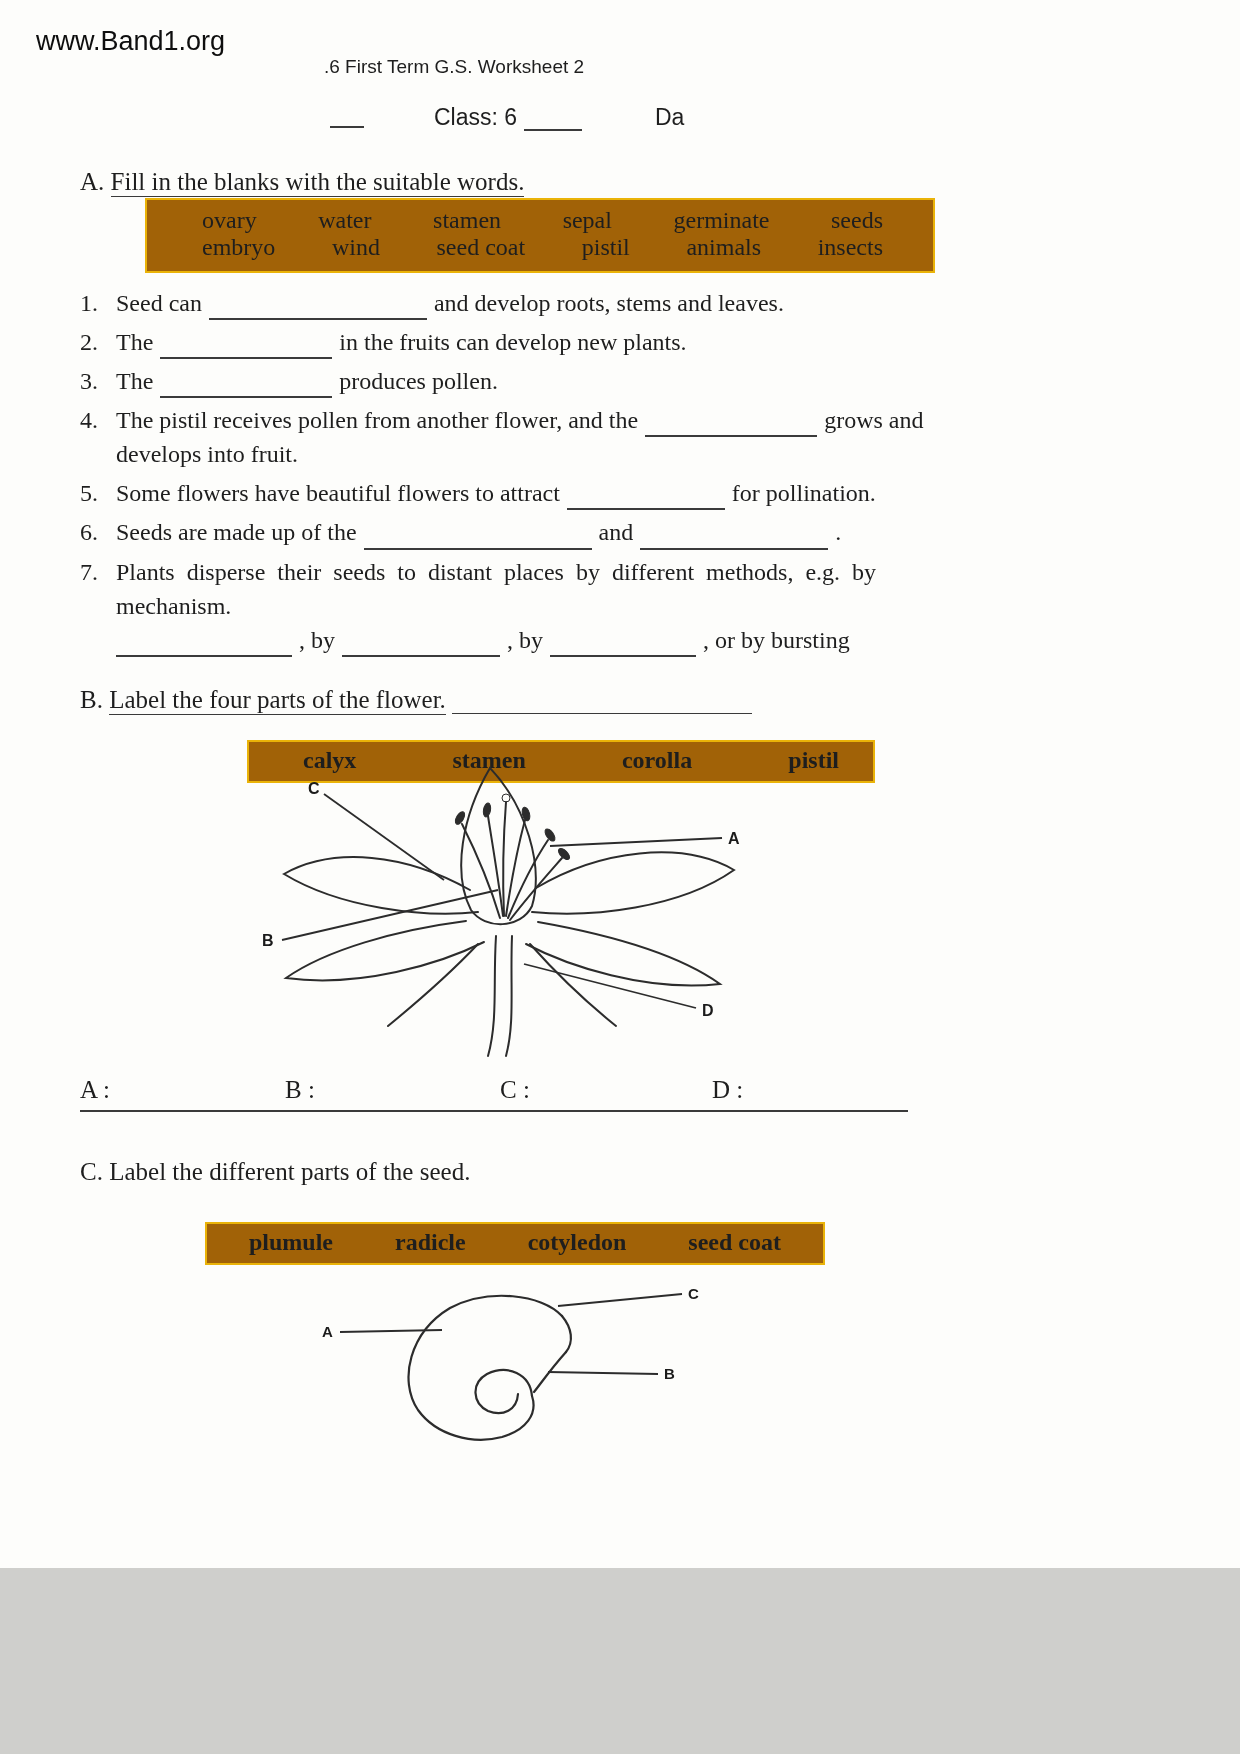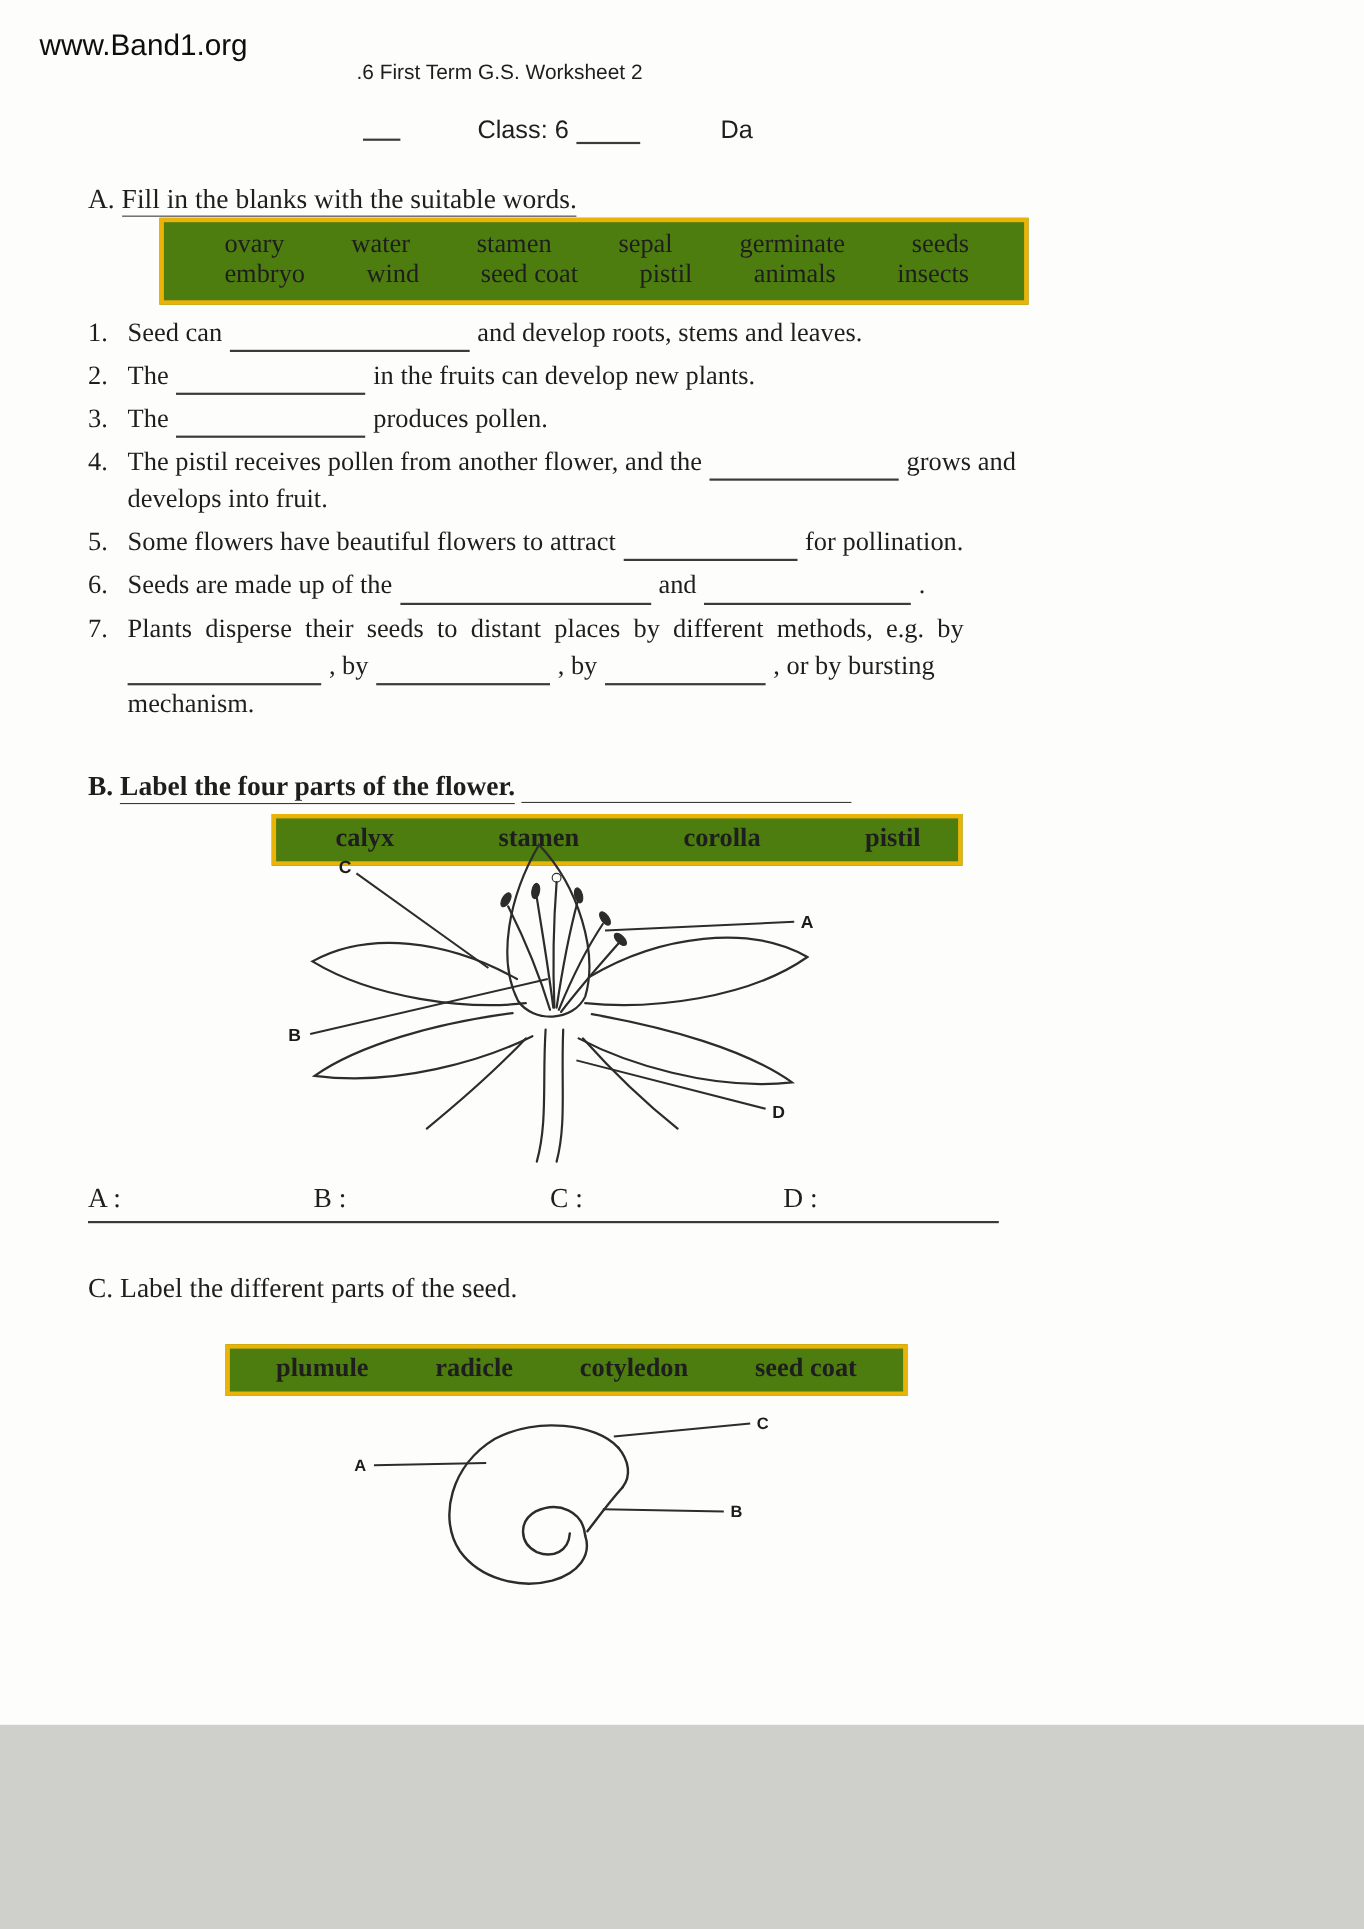--- a/index.html
+++ b/index.html
@@ -14,22 +14,22 @@
   .classline{position:absolute;top:104px;left:0;width:100%;height:34px;font-size:23px;font-family:"Liberation Sans",sans-serif;padding-left:10px;}
   .nameblank{position:absolute;left:330px;top:20px;width:34px;border-bottom:2px solid #3a3a3a;height:2px;}
   .classlabel{position:absolute;left:434px;top:0;}
   .datelabel{position:absolute;left:655px;top:0;}
 
   .sec-head{position:absolute;left:80px;font-size:25px;white-space:nowrap;}
   .sec-head .u{border-bottom:1.6px solid #3a3a3a;padding-bottom:1px;}
   .sec-head .ext{display:inline-block;border-bottom:1.6px solid #3a3a3a;height:1em;vertical-align:bottom;}
 
   .wordbank{
-    position:absolute;box-sizing:border-box;border:4px solid #eab308;
-    font-size:24px;background:#4d7c0f;
+    position:absolute;box-sizing:border-box;border:2px solid #eab308;
+    font-size:24px;background:#a16207;
   }
   .wb-row{display:flex;justify-content:space-between;align-items:baseline;}
   .wb-bold{font-weight:bold;}
 
   .questions{position:absolute;top:286px;left:80px;width:1088px;font-size:24px;line-height:1.42;}
   .q{display:flex;margin-bottom:5px;}
   .qnum{width:36px;flex:none;}
   .qbody{flex:1;}
   .bl{display:inline-block;border-bottom:2px solid #3b3b3b;height:0.95em;vertical-align:bottom;margin:0 7px;}
   .q7line1{word-spacing:6px;}
@@ -119,30 +119,30 @@
       <span class="qnum">6.</span>
       <span class="qbody">
         <span>Seeds are made up of the</span><span class="bl" style="width:228px"></span><span>and</span><span class="bl" style="width:188px"></span><span>.</span>
       </span>
     </div>
 
     <div class="q">
       <span class="qnum">7.</span>
       <span class="qbody">
         <div class="q7line1">Plants disperse their seeds to distant places by different methods, e.g. by</div>
+        <div>mechanism.</div>
         <div>
           <span class="bl" style="width:176px;margin-left:0;"></span><span>, by</span><span class="bl" style="width:158px"></span><span>, by</span><span class="bl" style="width:146px"></span><span>, or by bursting</span>
         </div>
-        <div>mechanism.</div>
-      </span>
-    </div>
-
-  </div>
-
-  <div class="sec-head" style="top:702px;font-weight:bold;">
+      </span>
+    </div>
+
+  </div>
+
+  <div class="sec-head" style="top:686px;">
     <span>B.</span>
     <span class="u">Label the four parts of the flower.</span>
     <span class="ext" style="width:300px"></span>
   </div>
 
   <div class="wordbank" style="top:740px;left:215px;width:628px;padding:5px 34px 7px 54px;margin-left:32px;">
     <div class="wb-row wb-bold">
       <span>calyx</span>
       <span>stamen</span>
       <span>corolla</span>

